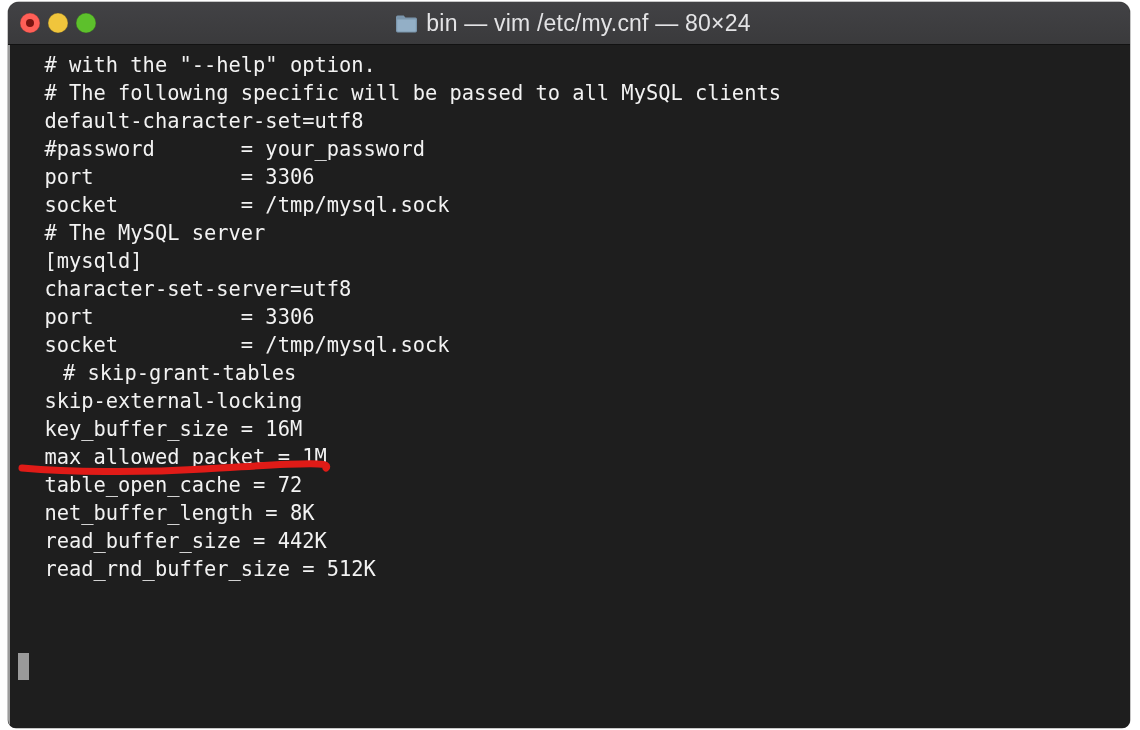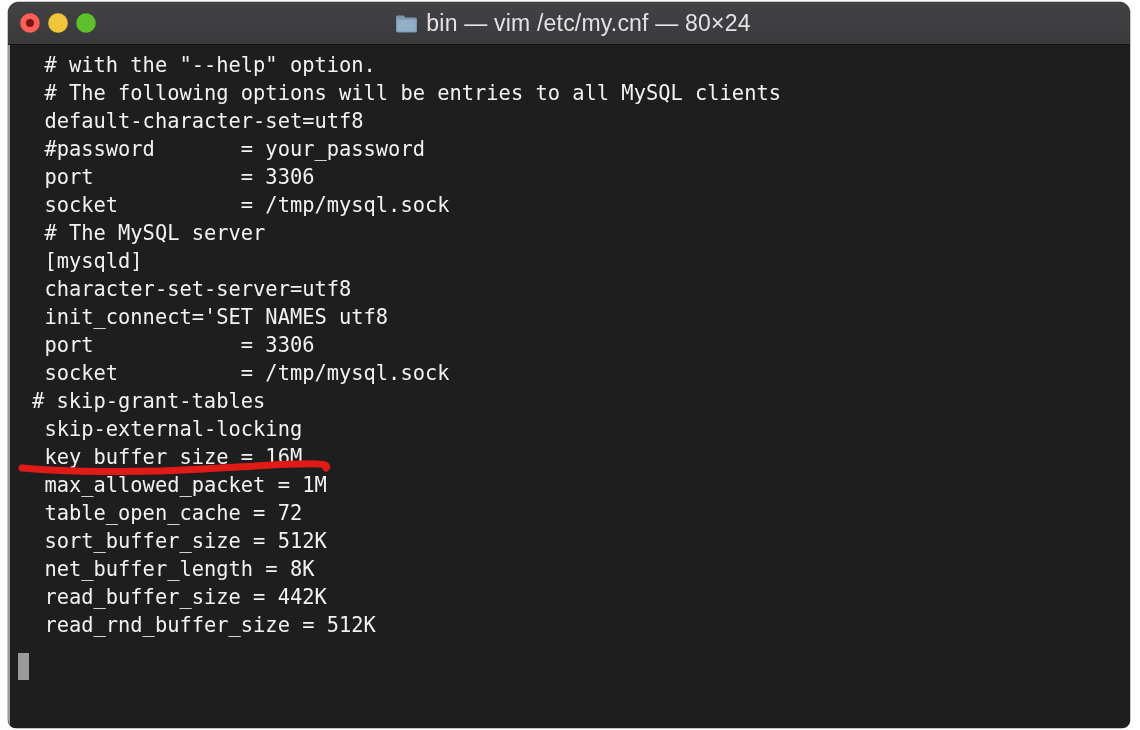--- a/index.html
+++ b/index.html
@@ -116,20 +116,21 @@
     line-height: 28px;
     font-family: "DejaVu Sans Mono", monospace;
     font-size: 20.4px;
     color: #f2f2f2;
     white-space: pre;
     letter-spacing: 0px;
     padding-left: 12.4px;
   }
   .line.outdent {
     padding-left: 0px;
+    margin-left: 31px;
   }
 
   
   .block-cursor {
     position: absolute;
     left: 10px;
     top: 608px;
     width: 11px;
     height: 27px;
     background: #9a9a9a;
@@ -170,37 +171,35 @@
         <span class="title-text">bin — vim /etc/my.cnf — 80×24</span>
       </div>
 
     </div>
 
     <div class="term">
       <div class="term-left-edge"></div>
 
       <div class="lines" id="term-lines">
           <div class="line"># with the "--help" option.</div>
-          <div class="line"># The following options will be entries to all MySQL clients</div>
+          <div class="line"># The following specific will be passed to all MySQL clients</div>
           <div class="line">default-character-set=utf8</div>
           <div class="line">#password       = your_password</div>
           <div class="line">port            = 3306</div>
           <div class="line">socket          = /tmp/mysql.sock</div>
           <div class="line"># The MySQL server</div>
           <div class="line">[mysqld]</div>
           <div class="line">character-set-server=utf8</div>
-          <div class="line">init_connect='SET NAMES utf8</div>
           <div class="line">port            = 3306</div>
           <div class="line">socket          = /tmp/mysql.sock</div>
           <div class="line outdent"># skip-grant-tables</div>
           <div class="line">skip-external-locking</div>
           <div class="line">key_buffer_size = 16M</div>
           <div class="line">max_allowed_packet = 1M</div>
           <div class="line">table_open_cache = 72</div>
-          <div class="line">sort_buffer_size = 512K</div>
           <div class="line">net_buffer_length = 8K</div>
           <div class="line">read_buffer_size = 442K</div>
           <div class="line">read_rnd_buffer_size = 512K</div>
         </div>
 
       <div class="block-cursor" style="background: rgb(154, 154, 154);"></div>
 
       <svg class="annot" viewBox="0 0 1122 684" preserveAspectRatio="none">
         <path id="annot-path" d="M 14 423 C 60 427, 130 428, 196 424 C 250 421, 286 418, 310 419 C 318 419, 320 421, 318 423" fill="none" stroke="#e01b17" stroke-width="7" stroke-linecap="round"></path>
       </svg>

